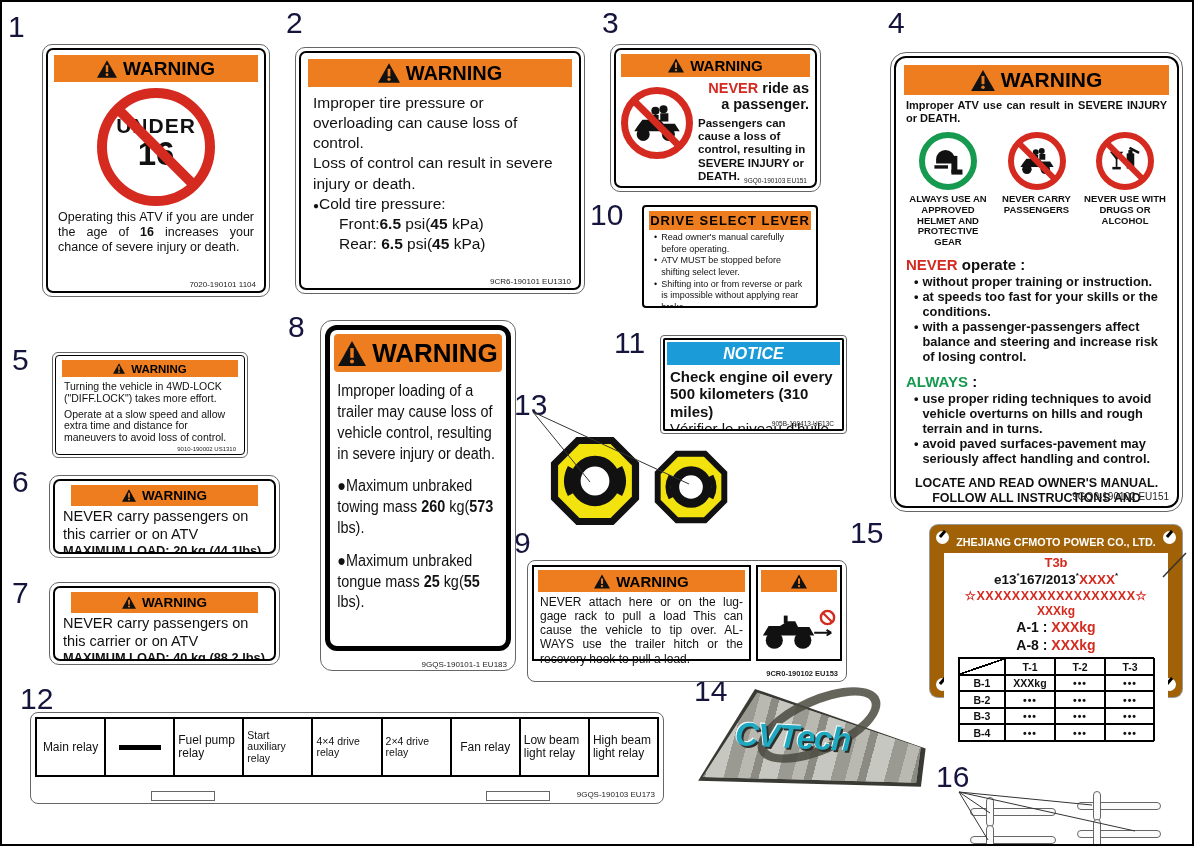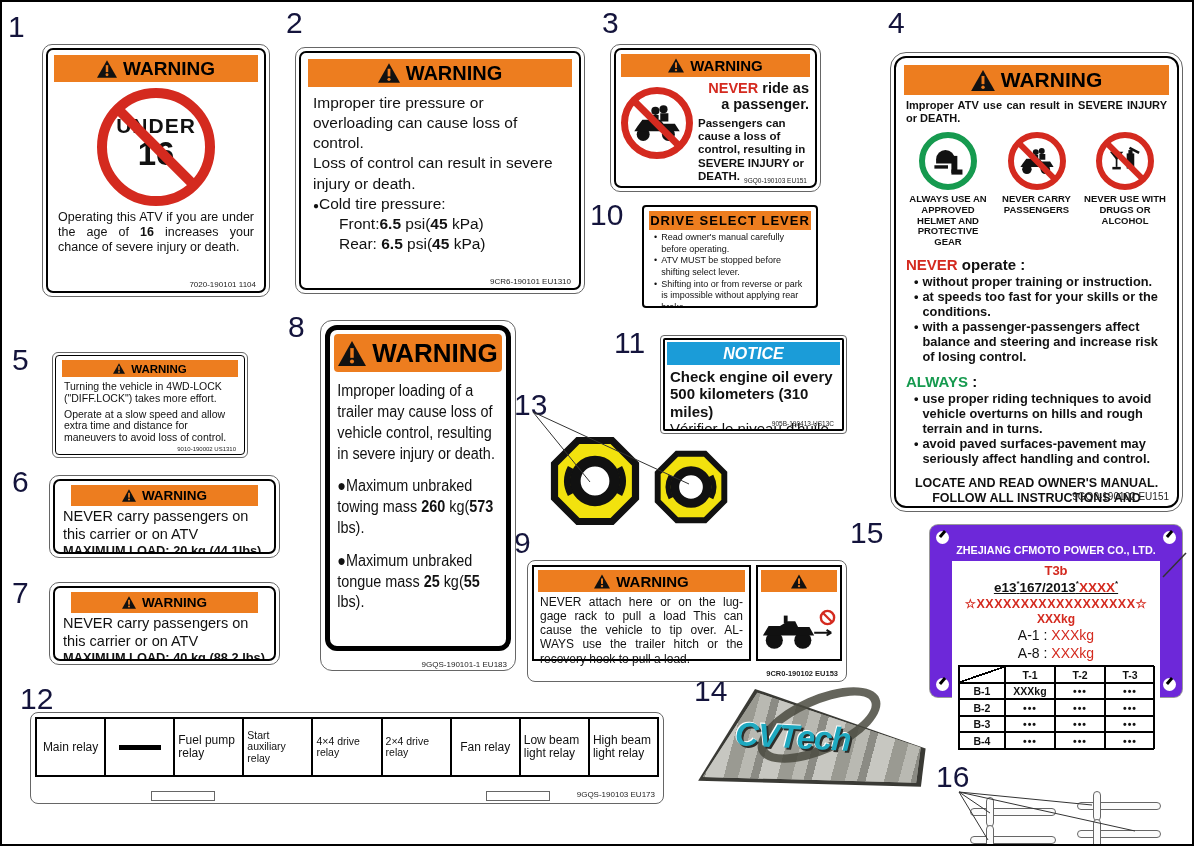--- a/index.html
+++ b/index.html
@@ -128,31 +128,31 @@
   #l14{left:685px; top:668px; width:245px; height:132px;}
   #l14 .lay{position:absolute; clip-path:polygon(27% 12%, 99% 60%, 97% 91%, 3% 86%);}
   #l14 .white{inset:0; background:#fff; filter:drop-shadow(0 0 1px #999);}
   #l14 .darkb{inset:4px; background:#3a3a35;}
   #l14 .camo{inset:9px; background:
       repeating-linear-gradient(105deg,#9a9a92 0 14px,#b9b9b2 14px 26px,#8b8b84 26px 34px,#c7c7c1 34px 52px),
       #aeaea7;}
   #l14 .swoosh{position:absolute; left:66px; top:26px; width:132px; height:58px; border:9px solid #4a4a40; border-radius:50%; transform:rotate(-24deg); opacity:.85;}
   #l14 .brand{position:absolute; left:48px; top:48px; font-weight:bold; font-style:italic; font-size:33px; color:var(--brand_teal); text-shadow:2px 2px 0 #2e2e2a, -1px -1px 0 #fff; transform:rotate(3deg); letter-spacing:-1px;}
   
-  #l15{left:928px; top:523px; width:252px; height:172px; background:#6d28d9; border-radius:8px; box-shadow:0 0 0 1px #999; padding:14px;}
+  #l15{left:928px; top:523px; width:252px; height:172px; background:#a16207; border-radius:8px; box-shadow:0 0 0 1px #999; padding:6px;}
   #l15 .company{color:#fff; font-weight:bold; font-size:11.5px; text-align:center; height:22px; line-height:22px; transform:scaleX(.94);}
   #l15 .panel{background:#fff; margin:0 8px; height:172px; padding-top:2px; position:relative;}
   #l15 .r{text-align:center; line-height:1.25;}
   #l15 .t3b{color:var(--danger_red); font-weight:bold; font-size:13px;}
-  #l15 .appr{font-weight:bold; font-size:13.5px;text-decoration:underline;}
+  #l15 .appr{font-weight:bold; font-size:13.5px;}
   #l15 .appr .x{color:var(--danger_red);}
   #l15 .sep{font-size:8px; vertical-align:super;}
   #l15 .stars{color:var(--danger_red); font-weight:bold; font-size:12.5px; letter-spacing:.5px;}
   #l15 .mass{color:var(--danger_red); font-weight:bold; font-size:12px;}
-  #l15 .aline{font-weight:normal; font-size:14px;}
+  #l15 .aline{font-weight:bold; font-size:14px;}
   #l15 .aline .x{color:var(--danger_red);}
   #l15 .grid{display:grid; grid-template-columns:46px 50px 50px 50px; margin:3px auto 0; width:196px; border:1.5px solid #000;}
   #l15 .gc{border:1px solid #000; height:16.5px; display:flex; align-items:center; justify-content:center; font-weight:bold; font-size:10.5px;}
   #l15 .gc.diag{background:linear-gradient(to bottom right,transparent 47%,#000 47%,#000 53%,transparent 53%);}
   #l15 .dots{letter-spacing:1px;}
   #l15 .pcode{color:#fff; font-size:8px; text-align:right; padding:4px 8px 0 0;}
   .screw{position:absolute; width:13px; height:13px; border-radius:50%; background:#fff;}
   .screw::after{content:""; position:absolute; left:5px; top:-1px; width:3px; height:8px; background:#000; transform:rotate(40deg);}
   
   .strip{position:absolute; height:8px; background:#fbfbfb; border:1.5px solid #666; border-radius:4px;}

